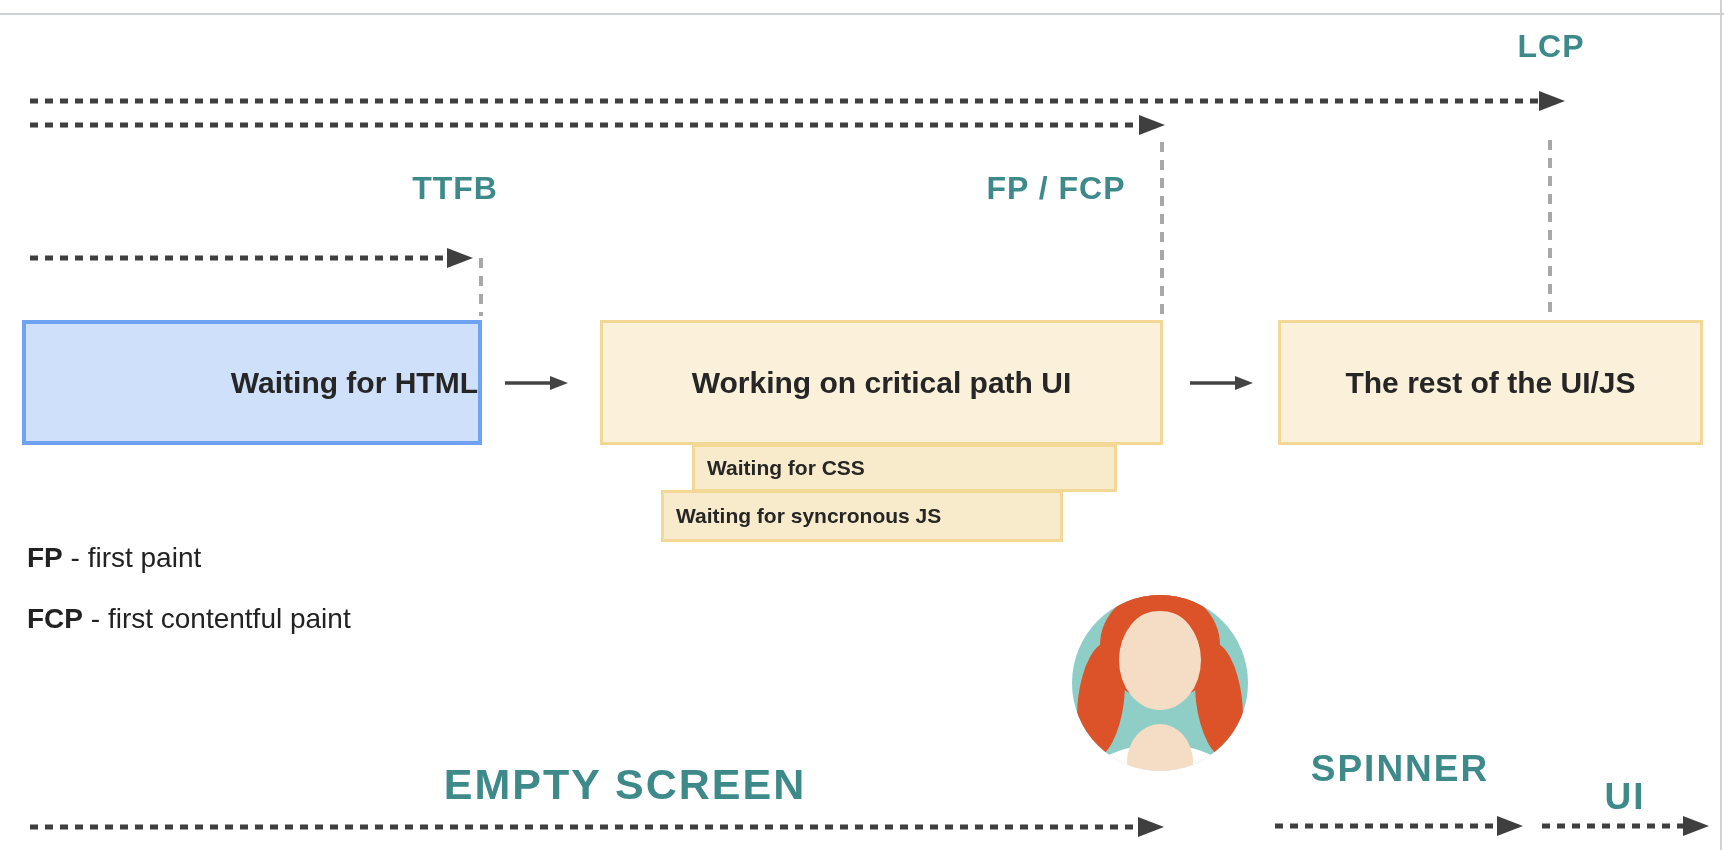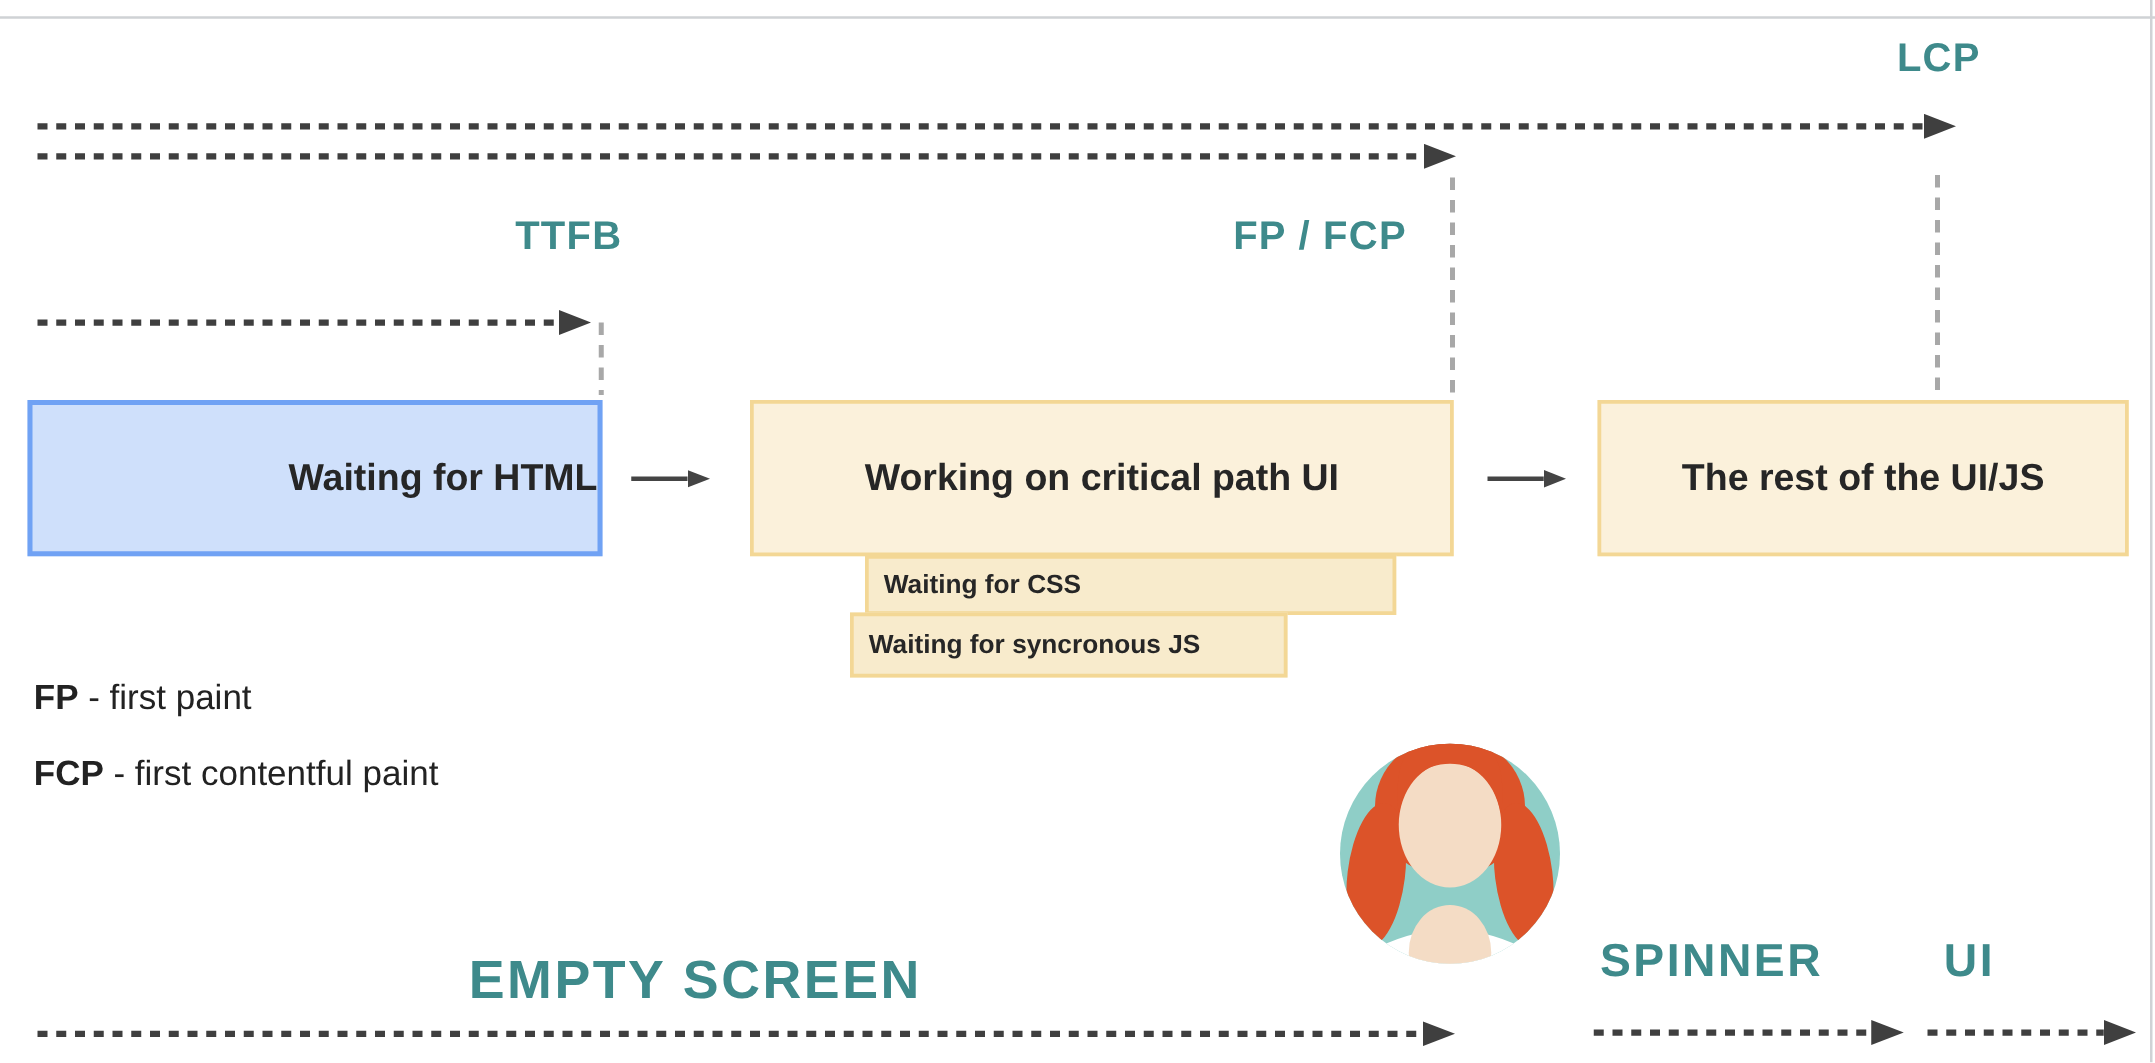--- a/index.html
+++ b/index.html
@@ -30,32 +30,32 @@
   .box-yellow{background:#FBF1DB;border:3px solid #F3D795;}
   .box-critical{left:600px;top:320px;width:563px;height:125px;}
   .box-rest{left:1278px;top:320px;width:425px;height:125px;}
 
   .subbox{
     position:absolute;display:flex;align-items:center;
     box-sizing:border-box;background:#F8EBCC;border:3px solid #F3D795;
     font-weight:700;font-size:21px;color:#262626;padding-left:12px;
   }
   .sub-css{left:692px;top:444px;width:425px;height:48px;}
-  .sub-js{left:680px;top:490px;width:350px;height:52px;}
+  .sub-js{left:661px;top:490px;width:402px;height:52px;}
 
   .legend{position:absolute;left:27px;top:527px;font-size:28px;line-height:61px;color:#222;}
   .legend b{font-weight:800;}
 
   .phase{
-    position:absolute;color:#3E8A8B;font-weight:800;
+    position:absolute;text-align:center;color:#3E8A8B;font-weight:800;
     letter-spacing:2px;line-height:1;
   }
   .p-empty{left:375px;top:763px;width:500px;font-size:43px;}
   .p-spinner{left:1280px;top:750px;width:240px;font-size:37px;}
-  .p-ui{left:1555px;top:750px;width:140px;font-size:37px;}
+  .p-ui{left:1555px;top:778px;width:140px;font-size:37px;}
 </style>
 </head>
 <body>
 
 <div class="frame-top"></div>
 <div class="frame-right"></div>
 
 <svg class="svg-layer" viewBox="0 0 1724 850" xmlns="http://www.w3.org/2000/svg">
   <defs>
     <marker id="ah-big" markerUnits="userSpaceOnUse" markerWidth="26" markerHeight="20" refX="0" refY="10" orient="auto">

